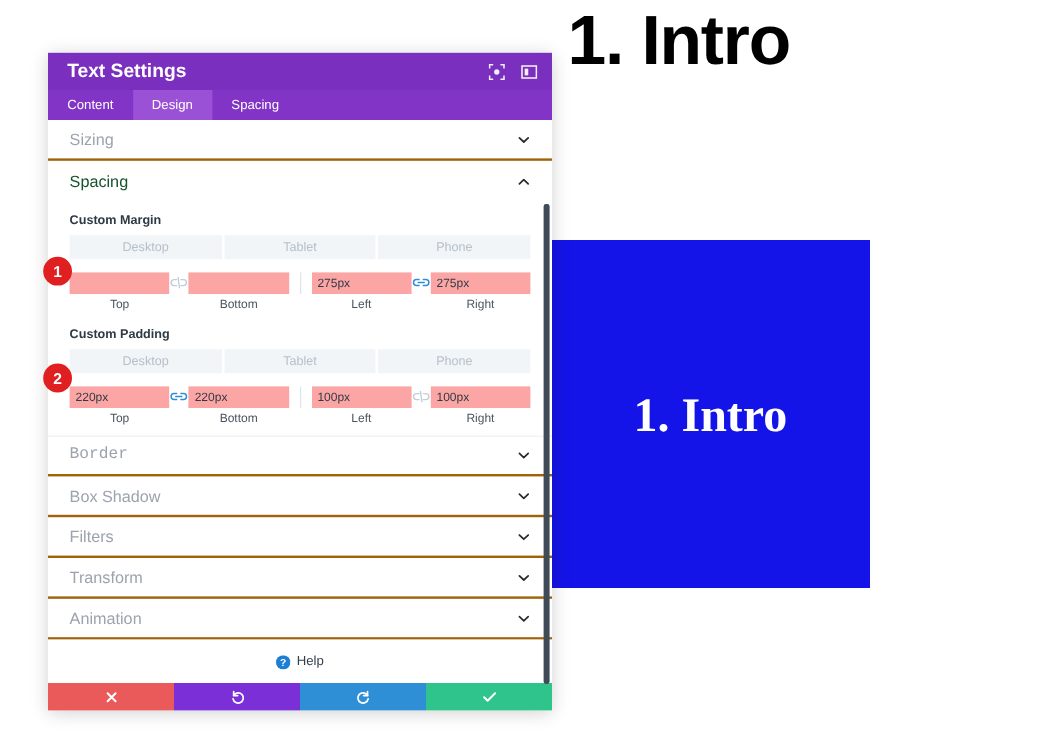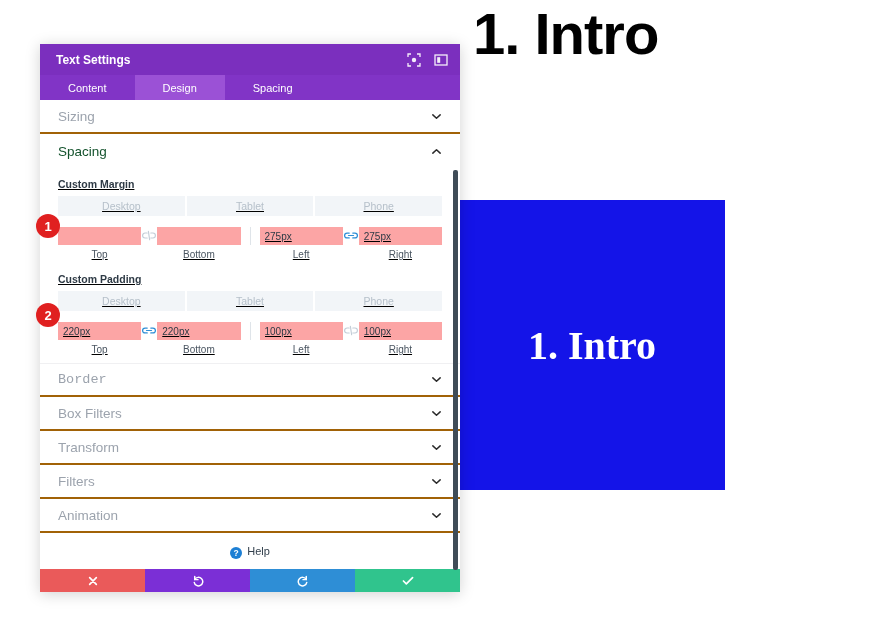--- a/index.html
+++ b/index.html
@@ -64,21 +64,21 @@
   .modal-header {
     height: 31px;
     background: #7b2fbe;
     display: flex;
     align-items: center;
     padding: 0 12px 0 16px;
     box-sizing: border-box;
   }
   .modal-title {
     color: #ffffff;
-    font-size: 12px;
+    font-size: 16px;
     font-weight: bold;
     flex: 1;
   }
   .header-icons {
     display: flex;
     align-items: center;
     gap: 13px;
   }
   .hdr-icon {
     width: 14px; height: 14px;
@@ -91,21 +91,21 @@
     height: 25px;
     background: #8134c6;
     display: flex;
     align-items: stretch;
   }
   .modal-tab {
     font-size: 11px;
     color: #ffffff;
     display: flex;
     align-items: center;
-    padding: 0 28px;
+    padding: 0 16px;
     box-sizing: border-box;
     cursor: pointer;
     white-space: nowrap;
   }
   .modal-tab.active {
     background: #9b51d6;
   }
 
   .modal-body {
     background: #ffffff;
@@ -134,21 +134,20 @@
     width: 11px; height: 11px;
     color: #2b2b2b;
     display:block;
   }
   .chev svg{display:block;}
 
   .spacing-open .acc-row { border-bottom: none; }
 
   .section-body {
     padding: 4px 18px 8px 18px;
-    text-decoration: underline;
   }
   .field-label {
     font-size: 10.5px;
     font-weight: bold;
     color: #2e3a45;
     margin: 6px 0 6px 0;
   }
   .device-tabs {
     display: flex;
     gap: 2px;
@@ -441,37 +440,37 @@
 
     <div class="acc-row" style="border-top:1px solid #f0f0f2;font-family:Liberation Mono, monospace;">
       <span class="acc-title">Border</span>
       <span class="chev">
         <svg viewBox="0 0 12 12" width="11" height="11" fill="none" stroke="#2b2b2b" stroke-width="1.6" stroke-linecap="round" stroke-linejoin="round">
             <path d="M2 4.2 L6 8 L10 4.2"></path>
           </svg>
       </span>
     </div>
     <div class="acc-row">
-      <span class="acc-title">Box Filters</span>
+      <span class="acc-title">Box Shadow</span>
       <span class="chev">
         <svg viewBox="0 0 12 12" width="11" height="11" fill="none" stroke="#2b2b2b" stroke-width="1.6" stroke-linecap="round" stroke-linejoin="round">
             <path d="M2 4.2 L6 8 L10 4.2"></path>
           </svg>
       </span>
     </div>
     <div class="acc-row">
-      <span class="acc-title">Transform</span>
+      <span class="acc-title">Filters</span>
       <span class="chev">
         <svg viewBox="0 0 12 12" width="11" height="11" fill="none" stroke="#2b2b2b" stroke-width="1.6" stroke-linecap="round" stroke-linejoin="round">
             <path d="M2 4.2 L6 8 L10 4.2"></path>
           </svg>
       </span>
     </div>
     <div class="acc-row">
-      <span class="acc-title">Filters</span>
+      <span class="acc-title">Transform</span>
       <span class="chev">
         <svg viewBox="0 0 12 12" width="11" height="11" fill="none" stroke="#2b2b2b" stroke-width="1.6" stroke-linecap="round" stroke-linejoin="round">
             <path d="M2 4.2 L6 8 L10 4.2"></path>
           </svg>
       </span>
     </div>
     <div class="acc-row">
       <span class="acc-title">Animation</span>
       <span class="chev">
         <svg viewBox="0 0 12 12" width="11" height="11" fill="none" stroke="#2b2b2b" stroke-width="1.6" stroke-linecap="round" stroke-linejoin="round">

